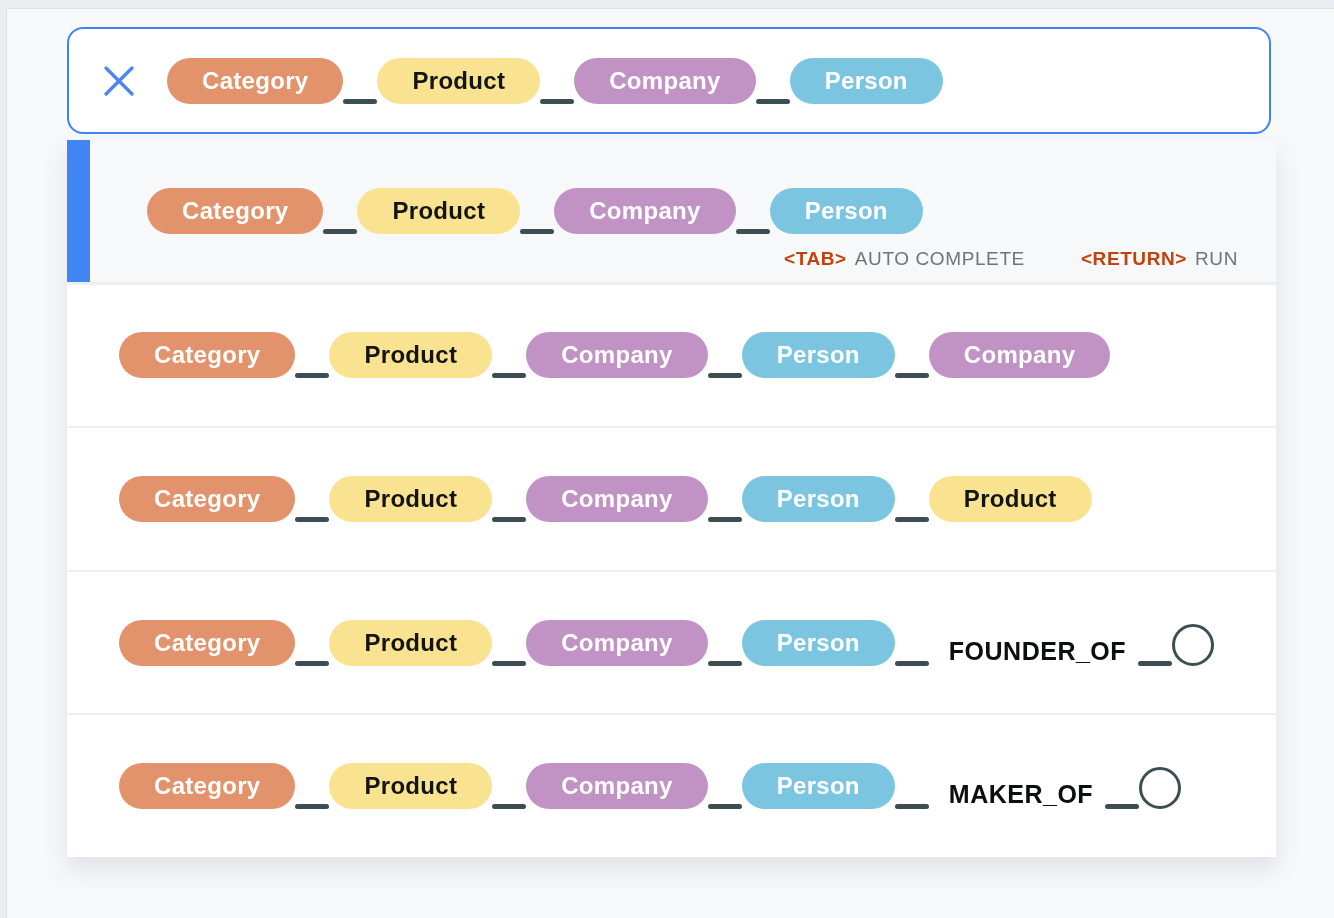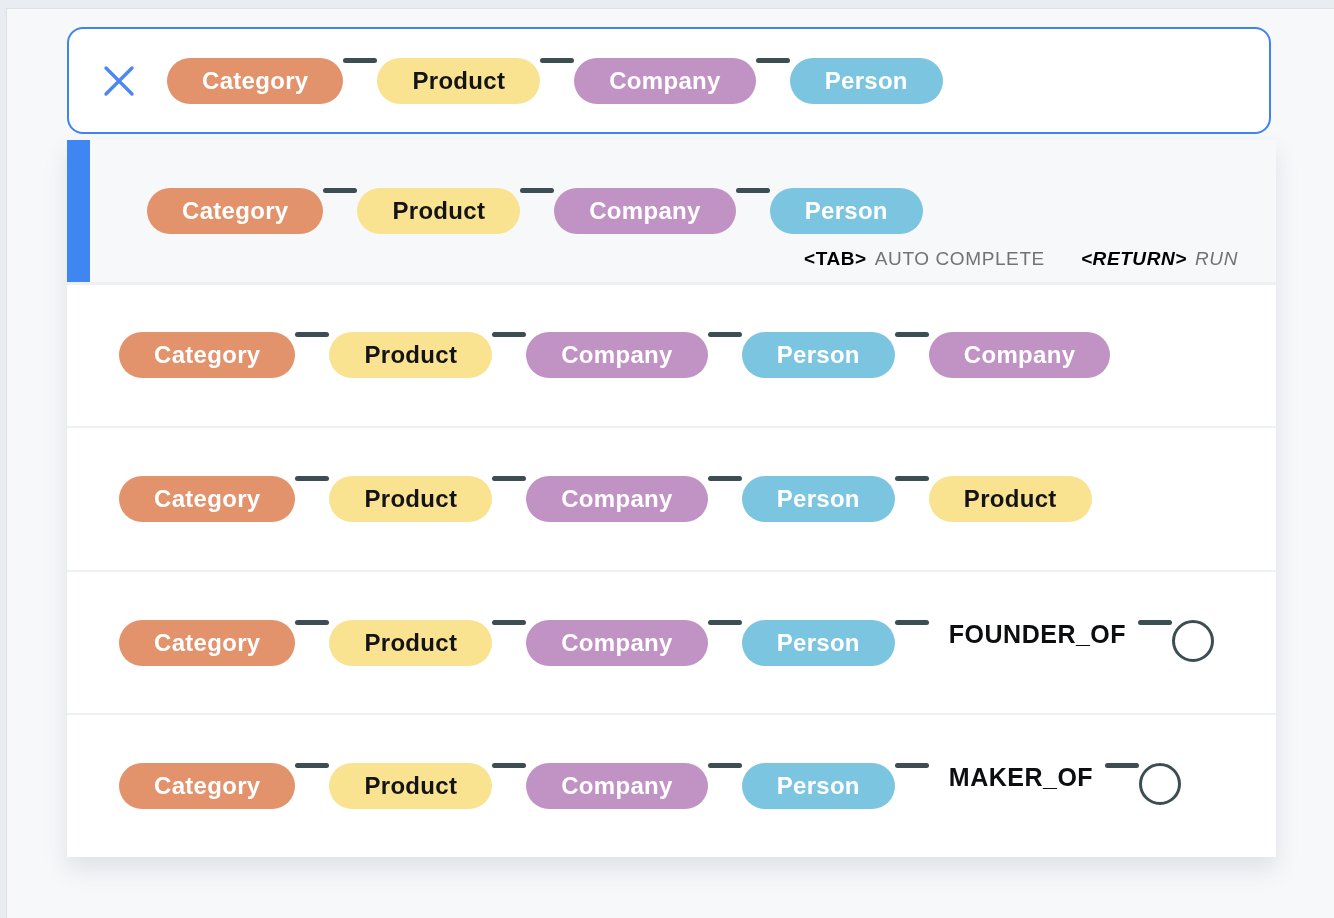--- a/index.html
+++ b/index.html
@@ -33,21 +33,21 @@
   .close-btn {
     width: 36px; height: 36px;
     display: flex; align-items: center; justify-content: center;
     cursor: pointer;
     flex: 0 0 auto;
   }
   .query-bar .chain { margin-left: 30px; }
   
   .chain {
     display: flex;
-    align-items: flex-start;
+    align-items: flex-end;
   }
   .pill {
     height: 46px;
     padding: 0 35px;
     border-radius: 24px;
     display: flex;
     align-items: center;
     justify-content: center;
     font-size: 24px;
     font-weight: bold;
@@ -108,23 +108,23 @@
     width: 23px;
     background: #3f86f2;
   }
   .hints {
     position: absolute;
     right: 38px; bottom: 12px;
     font-size: 19px;
     letter-spacing: 0.6px;
     white-space: nowrap;
   }
-  .hint-key { font-weight: bold; color: #000000; }
+  .hint-key { font-weight: bold; color: #c2410c; }
   .hint-action { color: #737373; margin-left: 8px; }
-  .hint-group + .hint-group { margin-left: 36px; font-style: italic; }
+  .hint-group + .hint-group { margin-left: 56px; }
 </style>
 </head>
 <body>
 
 <div class="stage">
 
   <div class="query-bar">
     <span class="close-btn">
       <svg width="34" height="34" viewBox="0 0 34 34">
         <line x1="4" y1="4" x2="30" y2="30" stroke="#4d86f3" stroke-width="3.4" stroke-linecap="round"></line>

